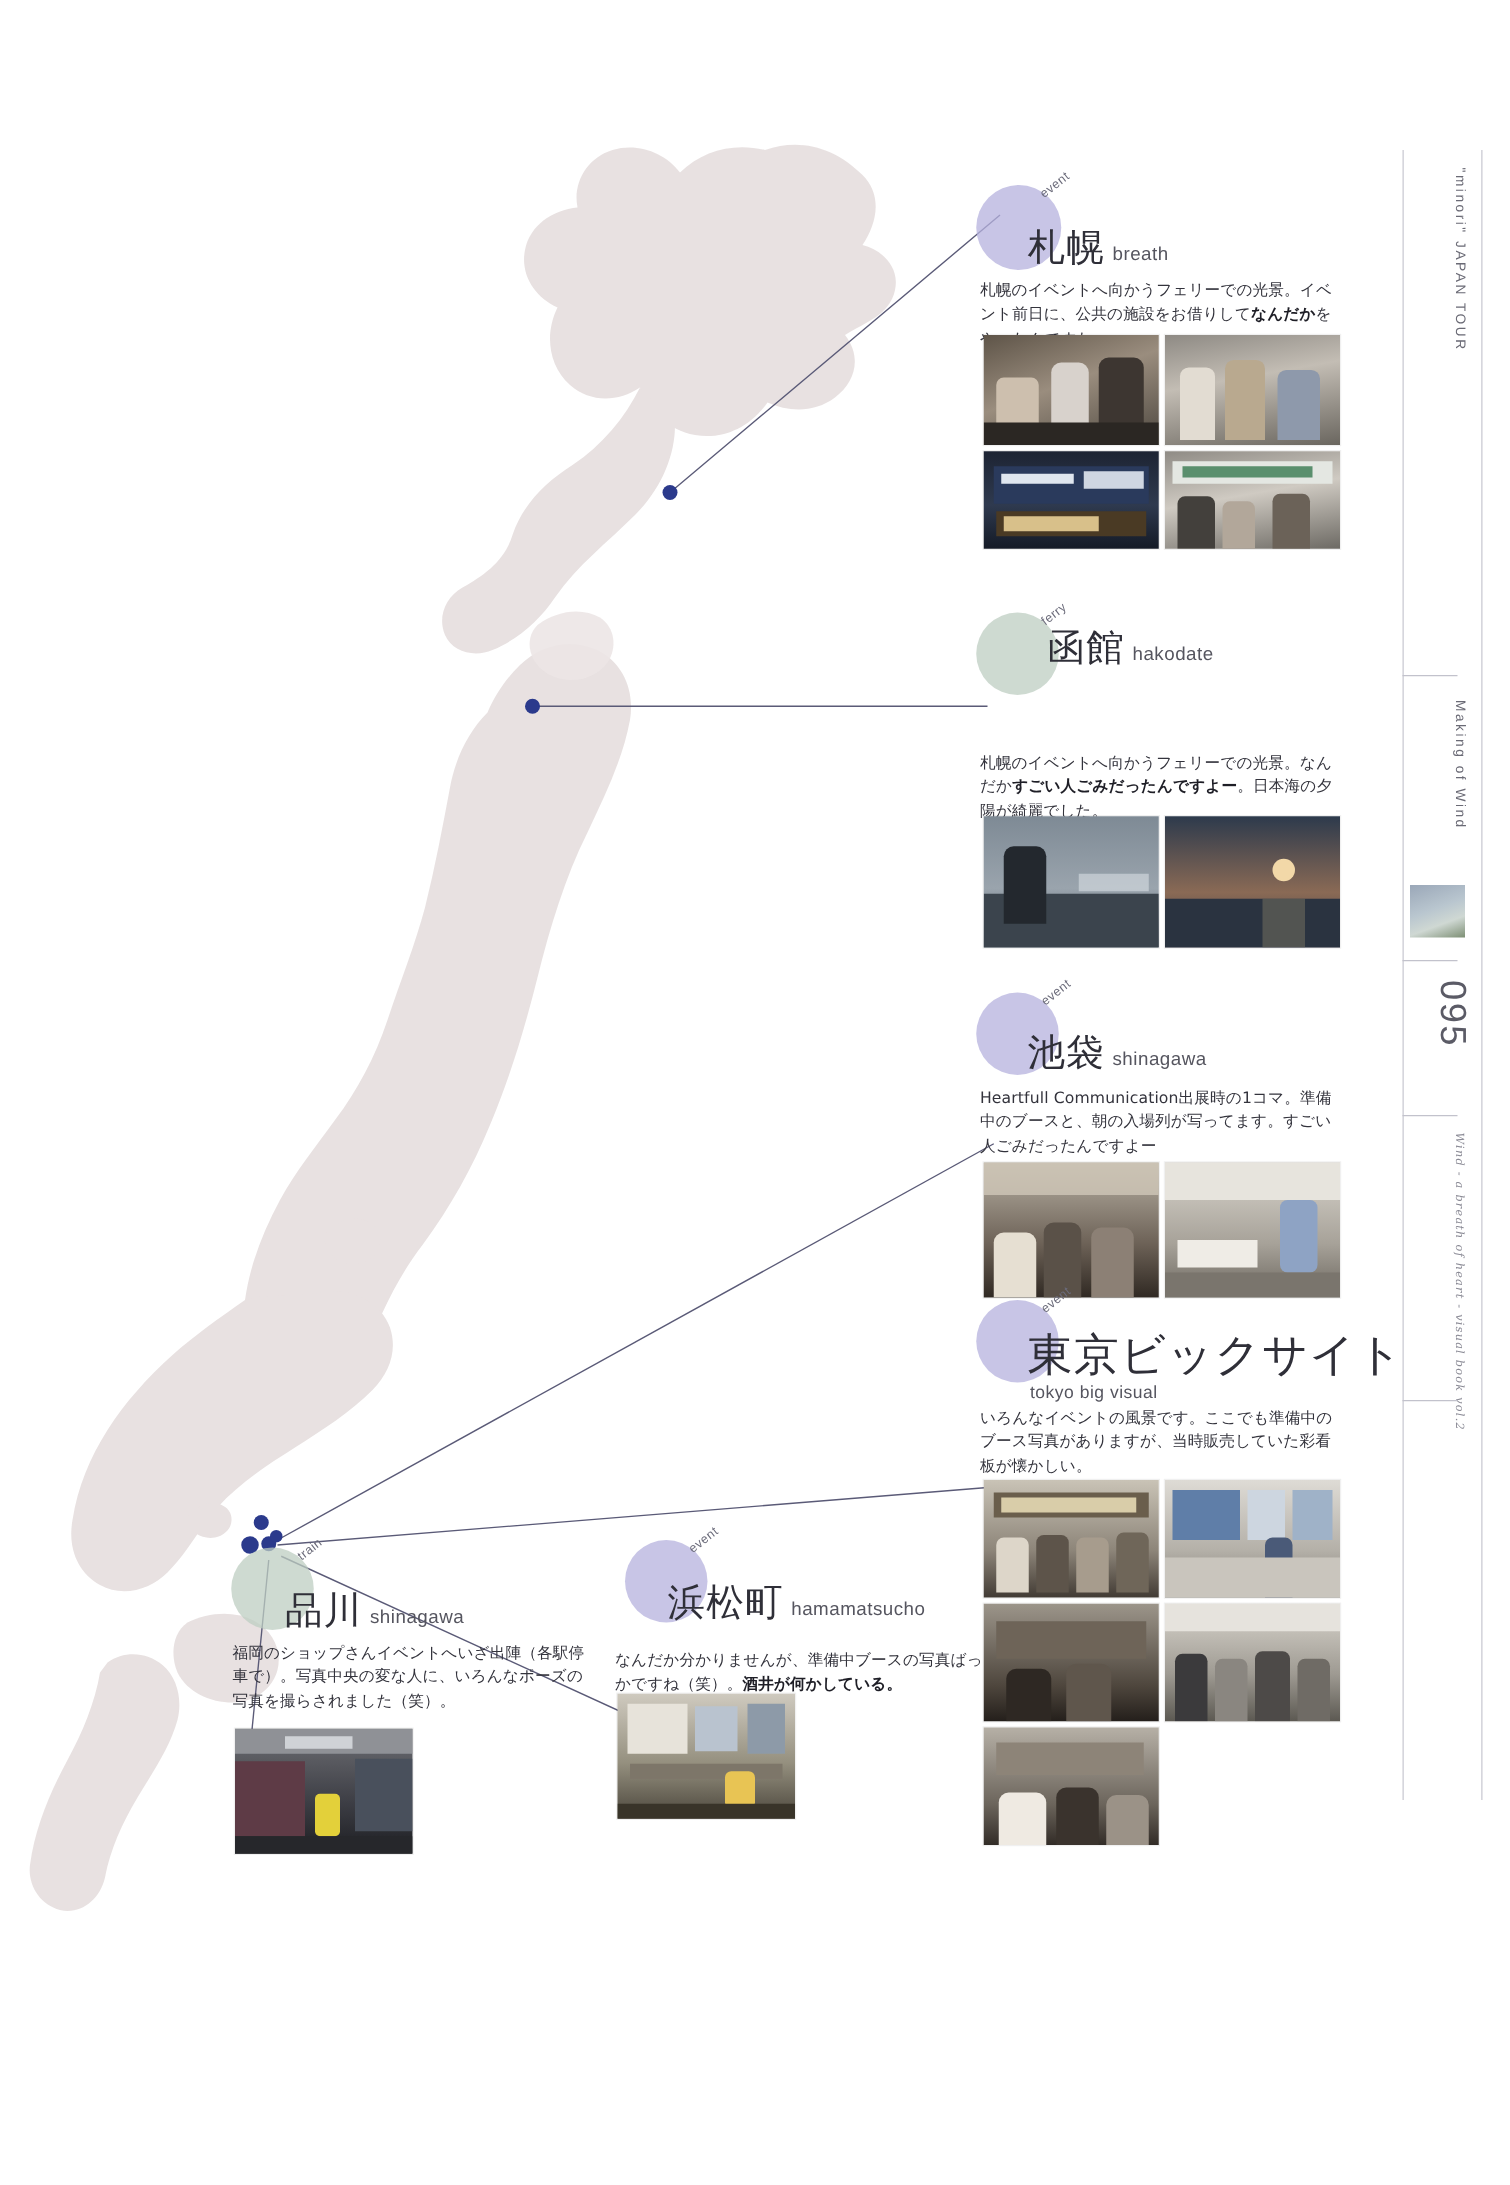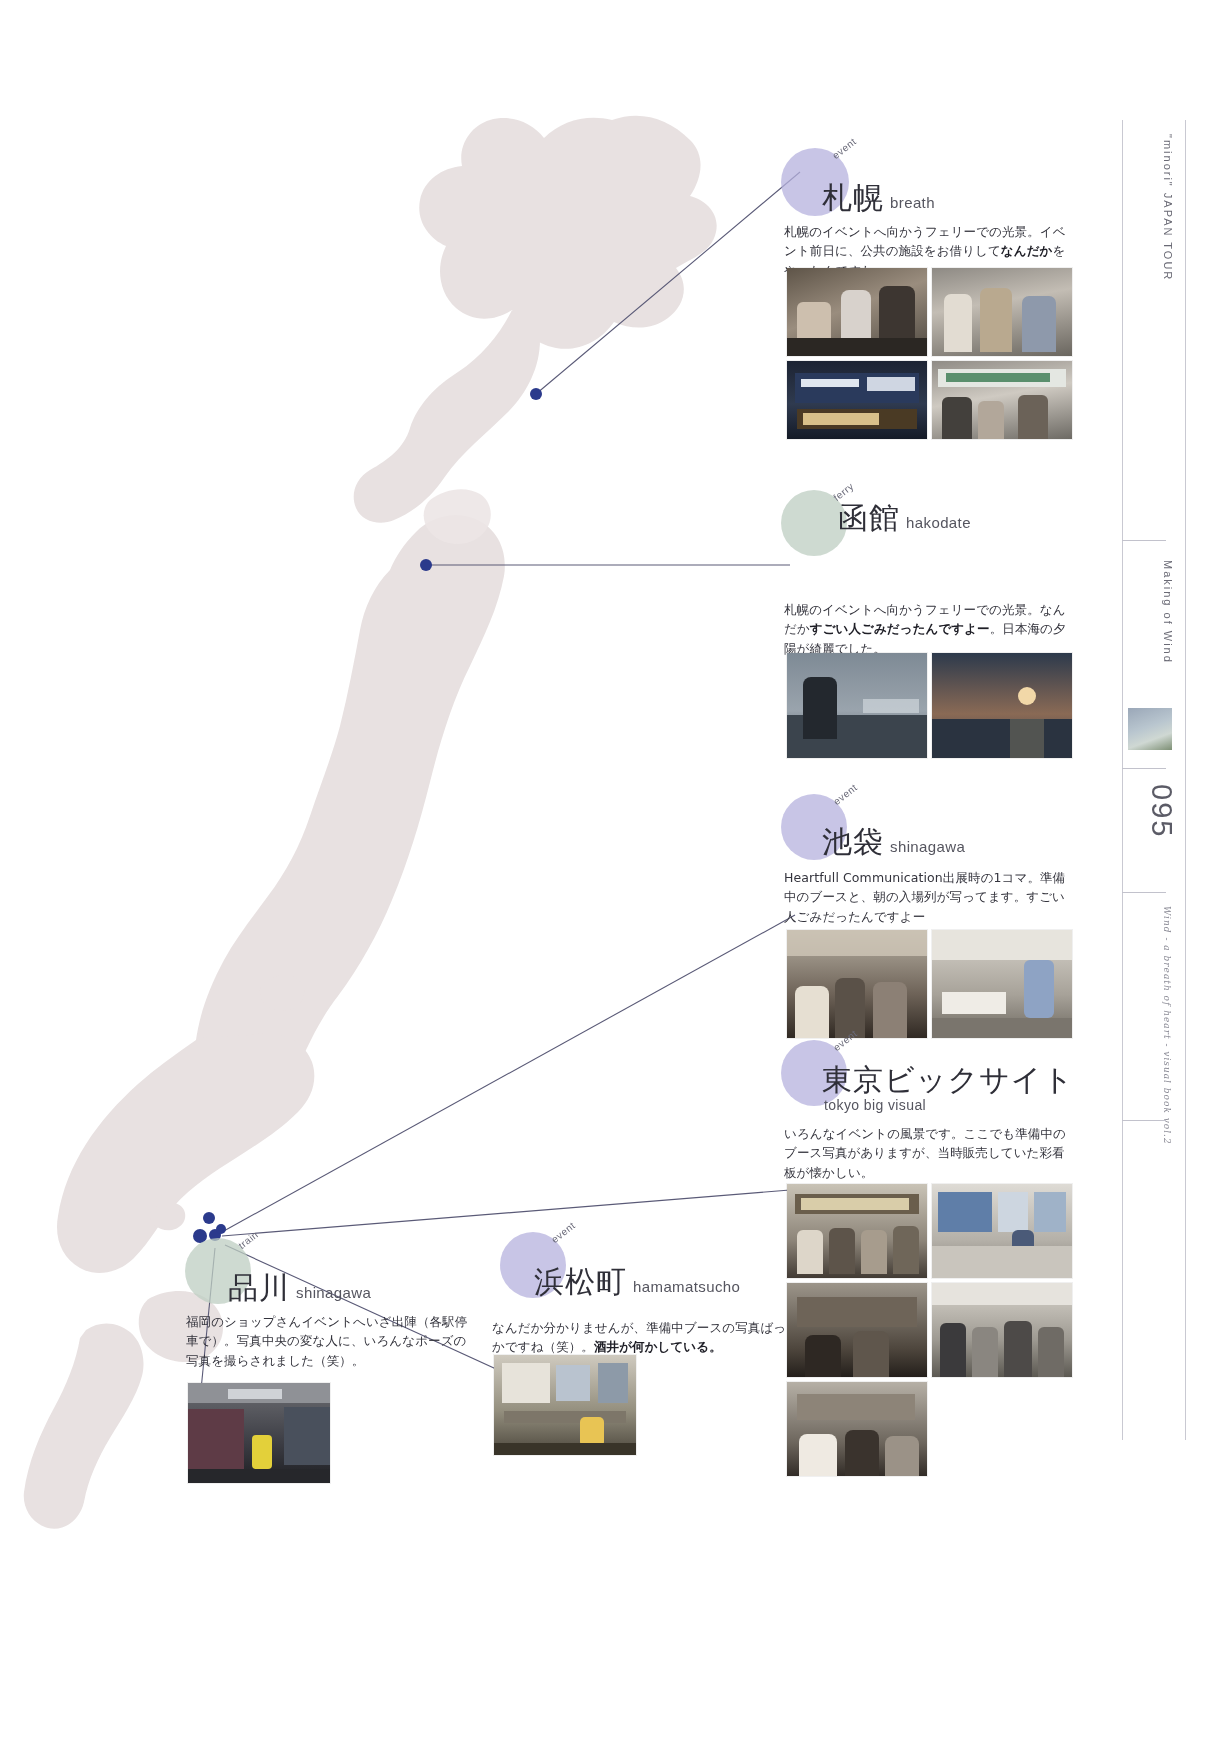--- a/index.html
+++ b/index.html
@@ -43,21 +43,21 @@
   .title-row{
     position:absolute;
     white-space:nowrap;
   }
   .jp{
     font-family:"DejaVu Sans", sans-serif;
     font-size:30px;
     color:#2f2f38;
     letter-spacing:1px;
   }
-  .jp.big{font-size:30px;text-align:right;}
+  .jp.big{font-size:36px;text-align:right;}
   .romaji{
     font-size:15px;
     color:#55555f;
     margin-left:6px;
     letter-spacing:.4px;
   }
   .romaji.below{
     display:block;
     margin-left:2px;
     margin-top:-4px;

